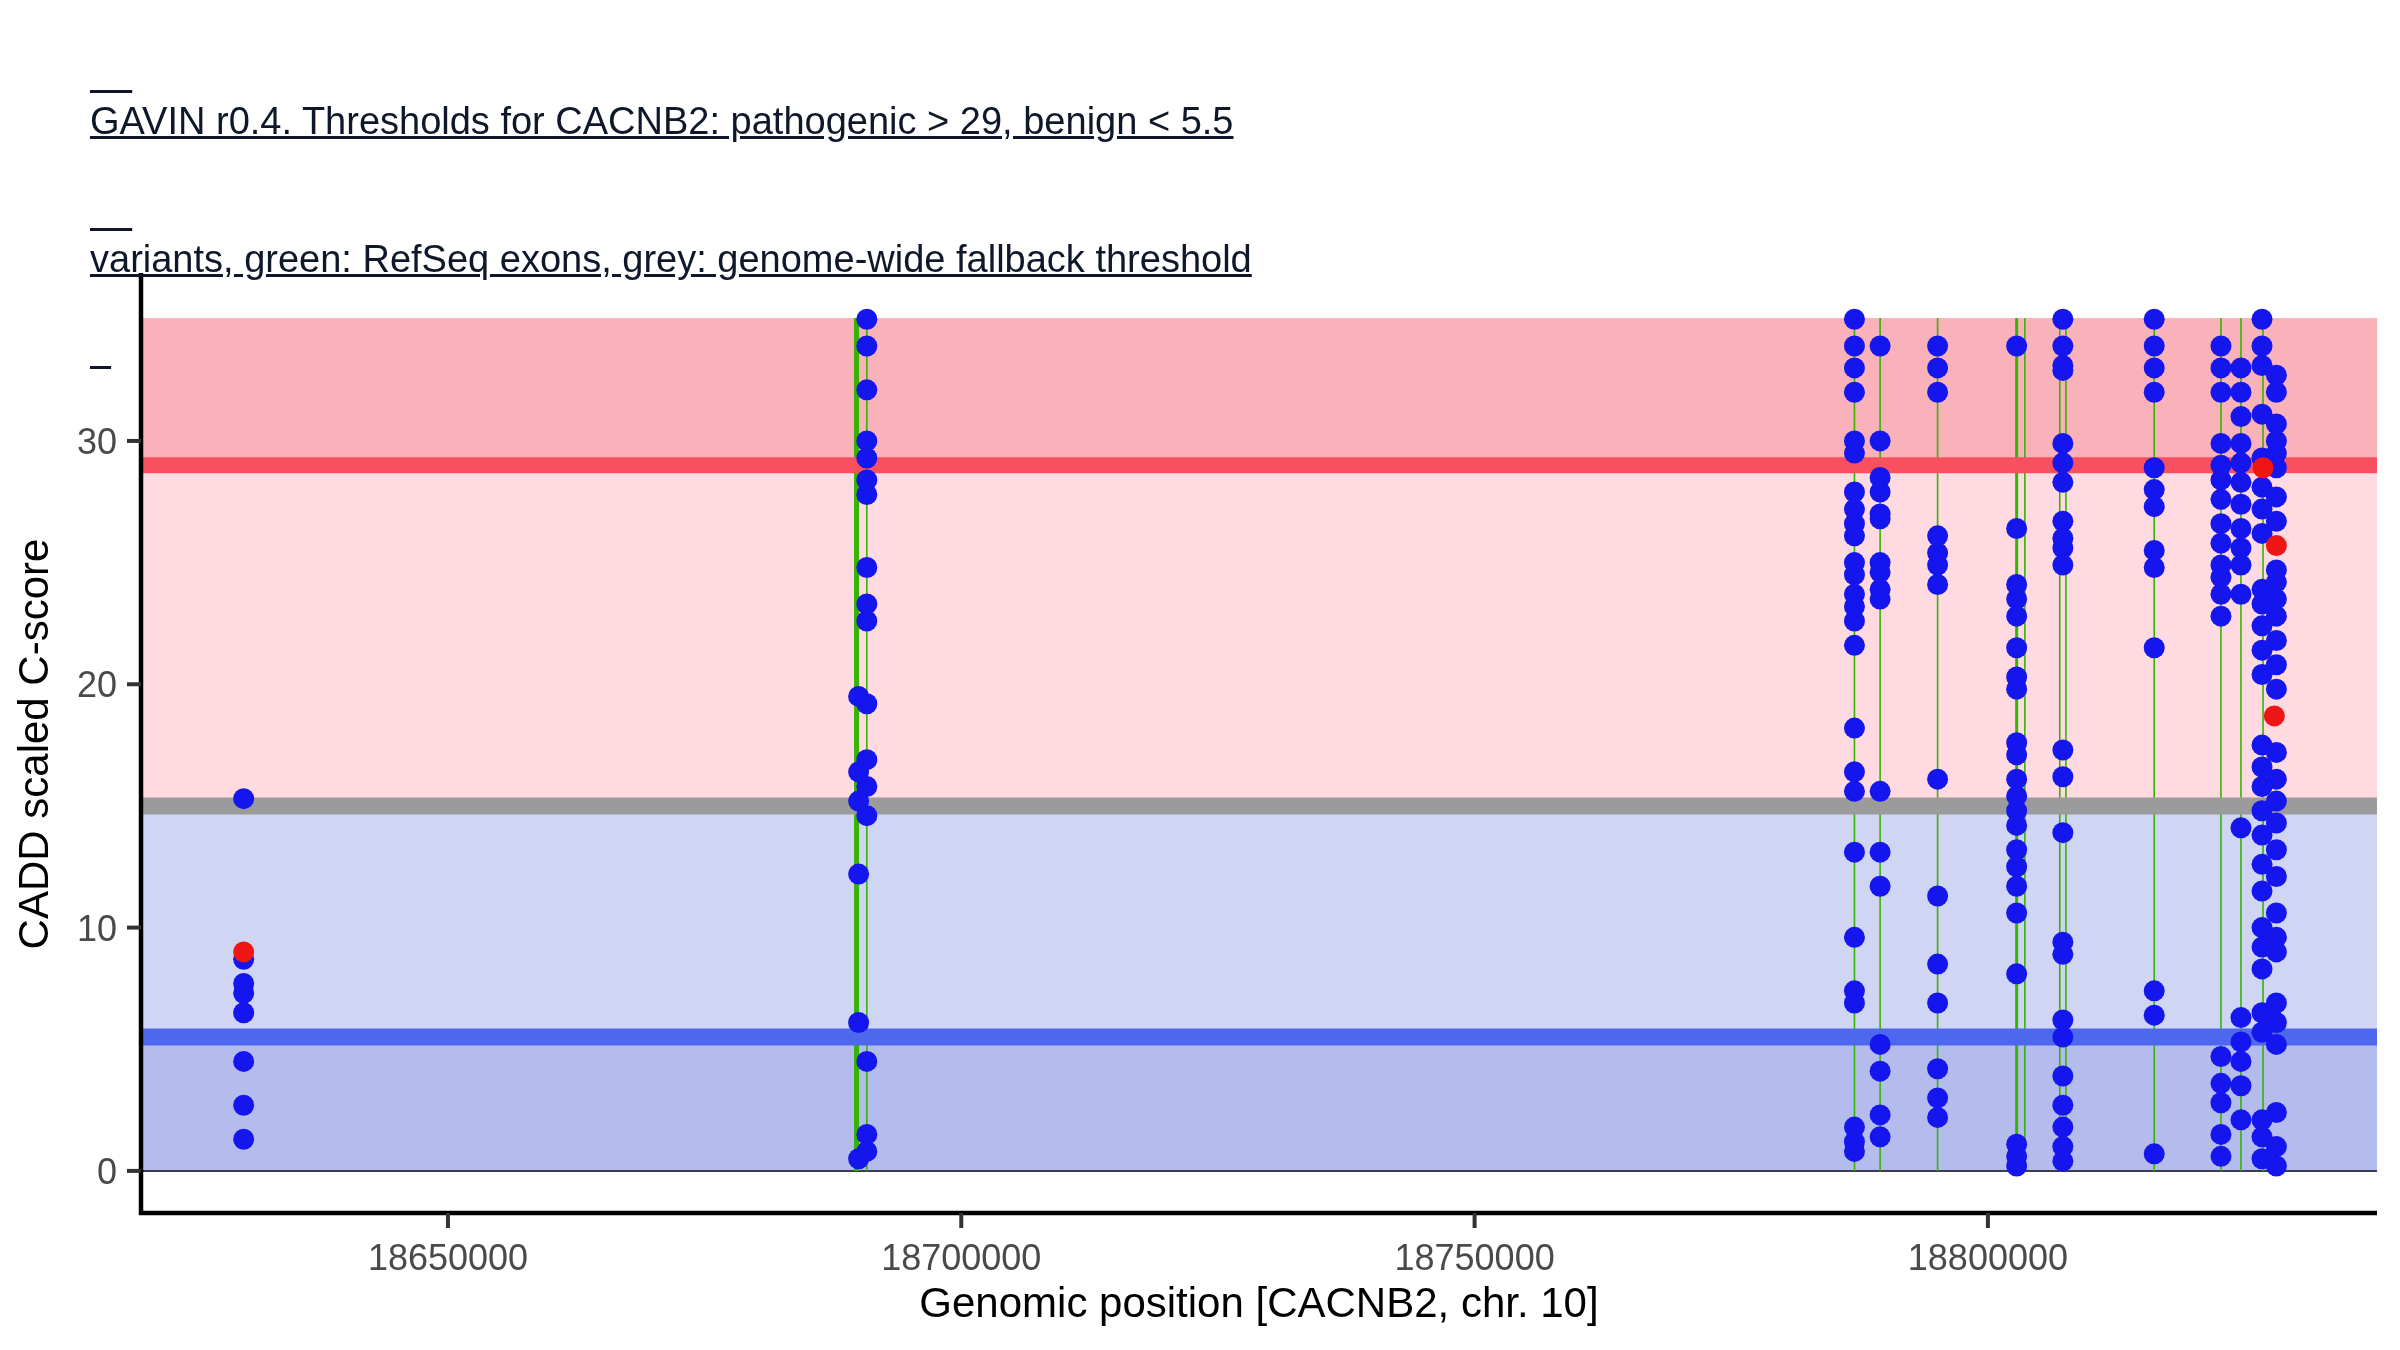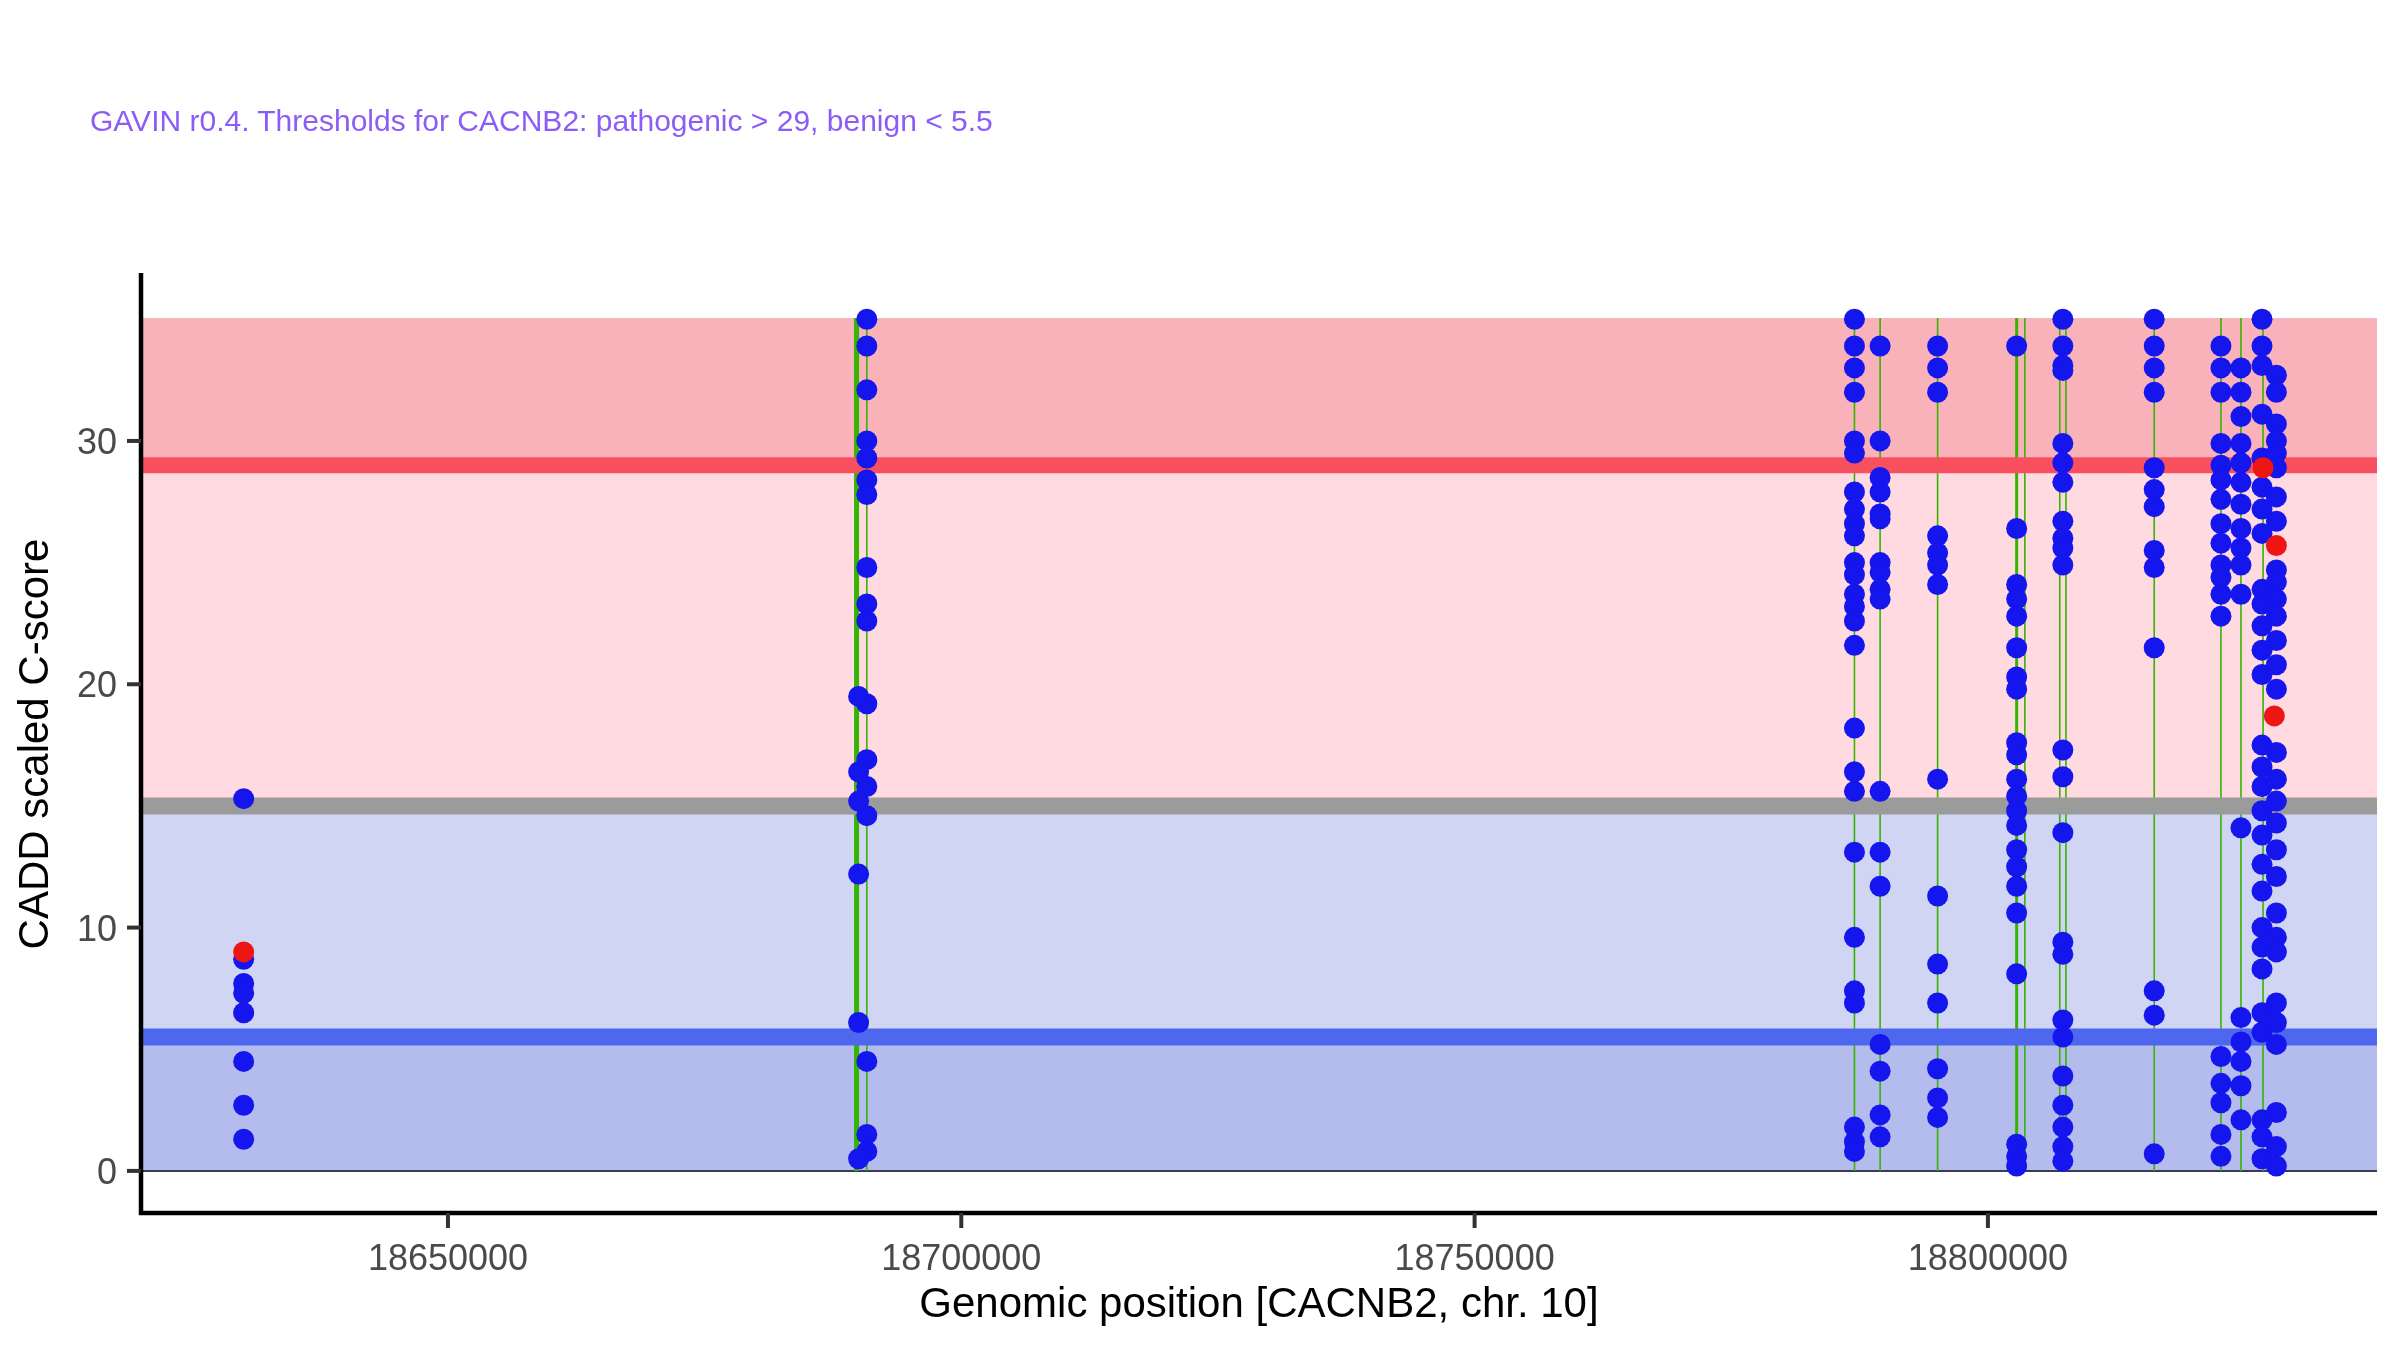--- a/index.html
+++ b/index.html
@@ -1,29 +1,30 @@
 <!DOCTYPE html>
 <html><head>
 <meta charset="utf-8">
 <style>
   html,body{margin:0;padding:0;background:#ffffff;}
   .page{position:relative;width:2400px;height:1350px;background:#ffffff;overflow:hidden;
         font-family:"Liberation Sans", sans-serif;}
-  .title-block{position:absolute;left:90px;top:6px;color:#8b5cf6;font-size:30px;line-height:46px;
-        letter-spacing:0px;white-space:pre;}
+  .title-block{position:absolute;left:90px;top:6px;color:#0f172a;font-size:38px;line-height:46px;
+        letter-spacing:0px;white-space:pre;text-decoration:underline;}
   svg text{font-family:"Liberation Sans", sans-serif;}
   .ticklab{fill:#4a4a4a;font-size:36px;}
   .axtitle{fill:#000;font-size:42px;}
 </style>
 </head>
 <body>
 
 <div class="page">
   <div class="title-block">
     <div>GAVIN r0.4. Thresholds for CACNB2: pathogenic &gt; 29, benign &lt; 5.5</div>
+    <div>variants, green: RefSeq exons, grey: genome-wide fallback threshold</div>
   </div>
 
   <svg id="chart" width="2400" height="1350" viewBox="0 0 2400 1350">
     <g id="g-bands">
         <rect x="141" width="2236" y="318.0677042801557" height="147.20881971465622" fill="#f9b2b9"></rect>
         <rect x="141" width="2236" y="465.2765239948119" height="340.6485084306096" fill="#ffdbe1"></rect>
         <rect x="141" width="2236" y="805.9250324254215" height="231.15434500648507" fill="#cfd5f2"></rect>
         <rect x="141" width="2236" y="1037.0793774319066" height="133.82619974059662" fill="#b4bcee"></rect>
         <line x1="141" x2="2377" y1="1170.9055771725032" y2="1170.9055771725032" stroke="#3c3c50" stroke-width="2"></line>
       </g>

